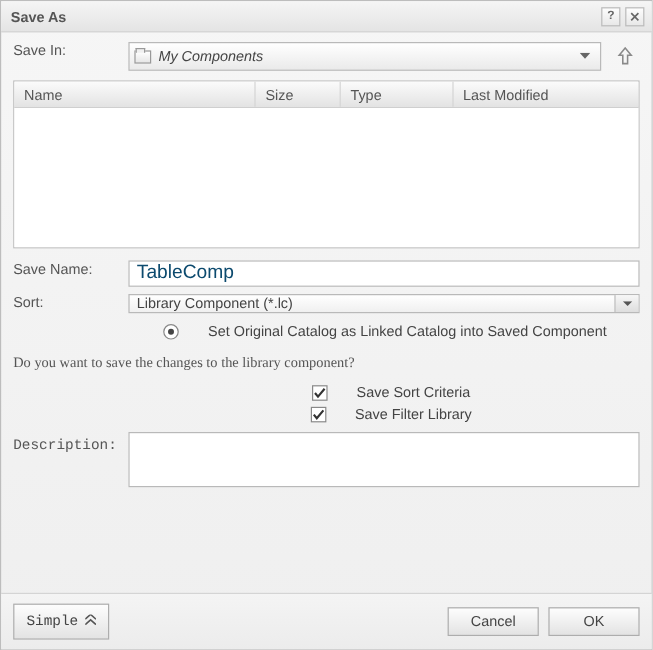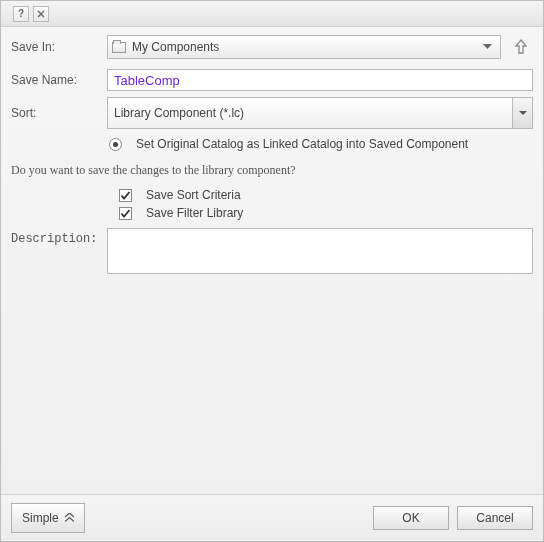--- a/index.html
+++ b/index.html
@@ -41,38 +41,38 @@
   }
   .content {
     flex: 1;
     padding: 8px 10px 8px 10px;
     display: flex;
     flex-direction: column;
     gap: 6px;
   }
   .row {
     display: flex;
-    align-items: center;
     gap: 8px;
   }
   .label-col {
     width: 88px;
     text-align: left;
     color: #555;
     flex-shrink: 0;
   }
   .dropdown {
     flex: 1;
     height: 24px;
     border: 1px solid #b9b9b9;
     background: linear-gradient(to bottom, #ffffff, #eaeaea);
     display: flex;
     align-items: center;
     padding: 0 4px;
     cursor: pointer;
+    font-style: italic;
   }
   .dropdown .dd-text { flex: 1; color: #444; display:flex; align-items:center; gap:6px;}
   .dropdown .dd-arrow {
     width: 18px; height: 100%;
     display: flex; align-items: center; justify-content: center;
   }
   .dd-arrow svg, .up-icon svg { display:block; }
   .up-btn {
     width: 24px; height: 24px;
     display:flex; align-items:center; justify-content:center;
@@ -114,43 +114,44 @@
   .col-type { flex: 1.0; }
   .col-mod  { flex: 1.8; }
   .listing-body { flex:1; background:#fff; }
   .text-input {
     flex:1;
     height:22px;
     border:1px solid #b9b9b9;
     background:#fff;
     padding:0 6px;
     font-family:inherit;
-    font-size:13px;
-    color:#6d28d9;
+    font-size:16px;
+    color:#0c4a6e;
   }
   .combo {
     flex:1;
-    height:32px;
+    height:16px;
     border:1px solid #b9b9b9;
     background:linear-gradient(to bottom,#ffffff,#f0f0f0);
     display:flex; align-items:center;
     padding-left:6px;
     cursor:pointer;
   }
   .combo .combo-text { flex:1; color:#444; }
   .combo .combo-btn {
     width:20px;height:100%;
     border-left:1px solid #b9b9b9;
     background:linear-gradient(to bottom,#f6f6f6,#dedede);
     display:flex;align-items:center;justify-content:center;
   }
   .static-text { color:#555; padding:2px 0; }
   .radio-row, .check-row {
-    display:flex; align-items:center; gap:14px;
+    display:flex; align-items:center; gap:24px;
     padding:2px 0 2px 0;
+    justify-content:center;
   }
   .radio, .checkbox {
     width:13px;height:13px;flex-shrink:0;cursor:pointer;
     display:inline-flex;align-items:center;justify-content:center;
   }
   .radio { border:1px solid #888;border-radius:50%;background:#fff; }
   .radio.checked::after{
     content:"";width:5px;height:5px;border-radius:50%;background:#444;
   }
   .checkbox { border:1px solid #888;background:#fff; }
@@ -181,30 +182,31 @@
   .btn {
     min-width:76px;
     height:24px;
     border:1px solid #adadad;
     background:linear-gradient(to bottom,#fdfdfd,#e3e3e3);
     display:flex;align-items:center;justify-content:center;
     color:#444;
     cursor:pointer;
     padding:0 10px;
   }
-  .btn.simple { min-width:auto; padding:14px 10px; gap:6px; }
+  .btn.simple { min-width:auto; padding:14px 10px; gap:6px;font-family:Liberation Mono, monospace; }
   .spacer { flex:1; }
   .question { color:#555; margin:4px 0 2px 0;font-family:Liberation Serif, serif; }
 </style>
 </head>
 <body>
 
 <div class="dialog">
 
   <div class="titlebar">
+    <span class="title">Save As</span>
     <div class="tb-btn">?</div>
     <div class="tb-btn">
       <svg width="8" height="8" viewBox="0 0 8 8">
           <path d="M1 1 L7 7 M7 1 L1 7" stroke="#666" stroke-width="1.4"></path>
         </svg>
     </div>
   </div>
 
   <div class="content">
 
@@ -223,20 +225,29 @@
       </div>
       <div class="up-btn">
         <span class="up-icon">
           <svg width="14" height="16" viewBox="0 0 14 16">
             <path d="M7 1 L12 7 L9 7 L9 14 L5 14 L5 7 L2 7 Z" fill="none" stroke="#8a8a8a" stroke-width="1.3"></path>
           </svg>
         </span>
       </div>
     </div>
 
+    <div class="listing">
+      <div class="listing-header">
+        <div class="col col-name">Name</div>
+        <div class="col col-size">Size</div>
+        <div class="col col-type">Type</div>
+        <div class="col col-mod">Last Modified</div>
+      </div>
+      <div class="listing-body"></div>
+    </div>
 
     <div class="row" style="margin-top:4px">
       <div class="label-col">Save Name:</div>
       <input class="text-input" type="text" value="TableComp" style="">
     </div>
 
     <div class="row">
       <div class="label-col">Sort:</div>
       <div class="combo">
         <span class="combo-text">Library Component (*.lc)</span>
@@ -289,20 +300,20 @@
       <span>Simple</span>
       <span>
         <svg width="9" height="9" viewBox="0 0 9 9">
           <path d="M0 4 L4.5 0 L9 4" stroke="#555" stroke-width="1.3" fill="none"></path>
           <path d="M0 8.5 L4.5 4.5 L9 8.5" stroke="#555" stroke-width="1.3" fill="none"></path>
         </svg>
       </span>
     </div>
     <div class="spacer"></div>
     <div class="btn">
+      <span>Cancel</span>
+    </div>
+    <div class="btn">
       <span>OK</span>
     </div>
-    <div class="btn">
-      <span>Cancel</span>
-    </div>
   </div>
 
 </div>
 
 </body></html>

